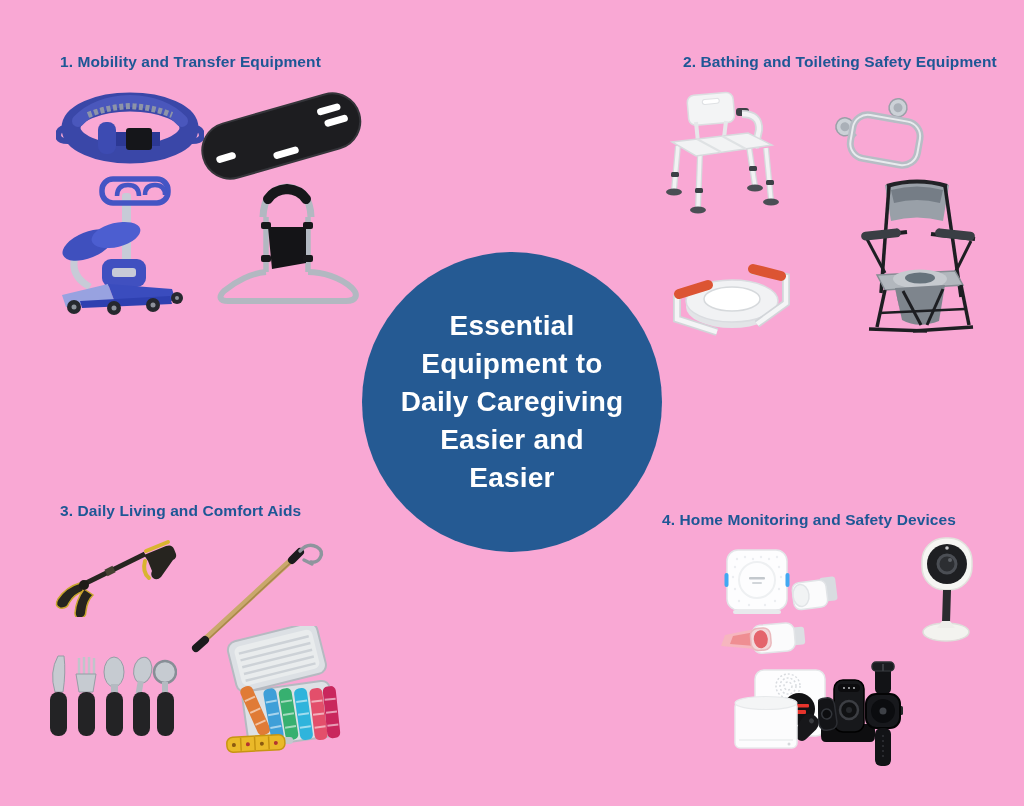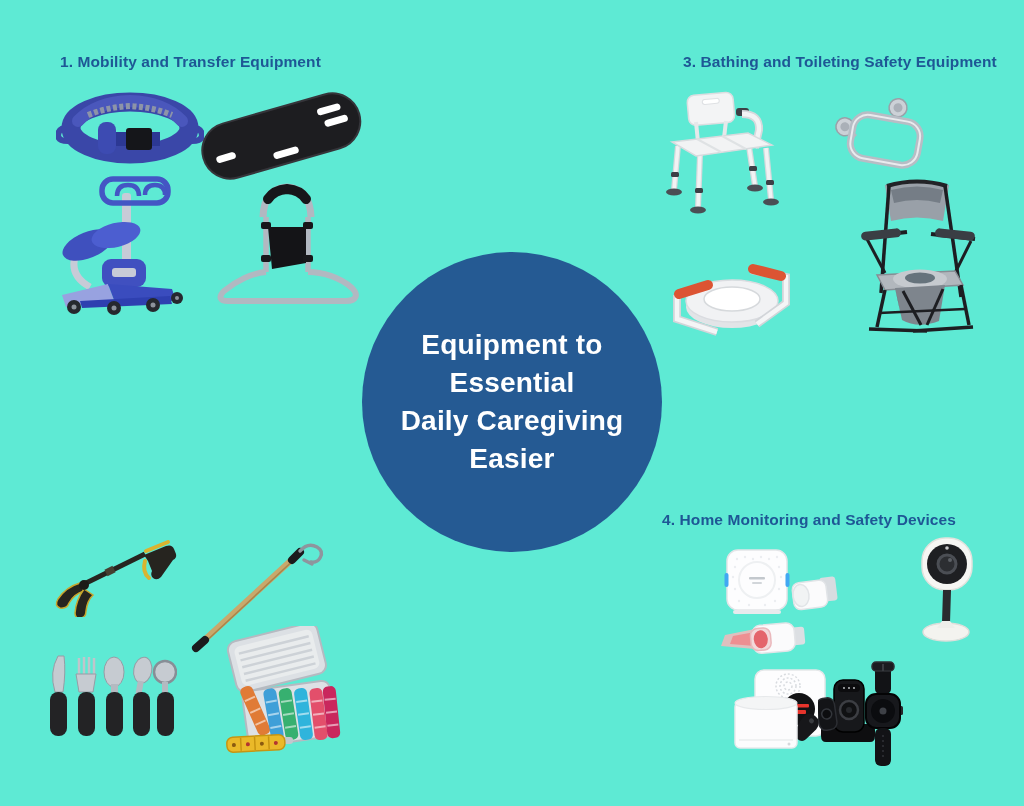--- a/index.html
+++ b/index.html
@@ -1,17 +1,17 @@
 <!DOCTYPE html>
 <html><head>
 <meta charset="utf-8">
 <style>
   html,body{margin:0;padding:0;background:#ffffff;}
   .canvas{
-    position:relative;width:1024px;height:806px;background:#5eead4;
+    position:relative;width:1024px;height:806px;background:#f9a8d4;
     font-family:"Liberation Sans",sans-serif;overflow:hidden;
   }
   .quad-heading{
     position:absolute;font-size:15.5px;font-weight:bold;color:#1e5795;
     letter-spacing:.1px;white-space:nowrap;
   }
   .center-circle{
     position:absolute;left:362px;top:252px;width:300px;height:300px;
     border-radius:50%;background:#255a93;display:flex;flex-direction:column;
     align-items:center;justify-content:center;text-align:center;
@@ -21,27 +21,29 @@
     letter-spacing:.2px;
   }
   .product{position:absolute;}
 </style>
 </head>
 <body>
 
 <div class="canvas">
 
   <div class="quad-heading" style="left:60px;top:53px">1. Mobility and Transfer Equipment</div>
-  <div class="quad-heading" style="left:683px;top:53px">3. Bathing and Toileting Safety Equipment</div>
+  <div class="quad-heading" style="left:683px;top:53px">2. Bathing and Toileting Safety Equipment</div>
+  <div class="quad-heading" style="left:60px;top:502px">3. Daily Living and Comfort Aids</div>
   <div class="quad-heading" style="left:662px;top:511px">4. Home Monitoring and Safety Devices</div>
 
   <div class="center-circle">
+    <span>Essential</span>
     <span>Equipment to</span>
-    <span>Essential</span>
     <span>Daily Caregiving</span>
+    <span>Easier and</span>
     <span>Easier</span>
   </div>
 
   <svg class="product" style="left:56px;top:88px" width="148" height="85" viewBox="0 0 148 85">
     <path d="M16,40 q-13,-2 -14,7 q0,7 13,6" fill="none" stroke="#3a47a8" stroke-width="6"></path>
     <path d="M132,40 q13,-2 14,7 q0,7 -13,6" fill="none" stroke="#3a47a8" stroke-width="6"></path>
     <ellipse cx="74" cy="40" rx="59" ry="26" fill="none" stroke="#3a47a8" stroke-width="19"></ellipse>
     <path d="M22,33 Q40,14 74,13 Q108,14 126,33" fill="none" stroke="#4a57bc" stroke-width="12" stroke-linecap="round"></path>
     <path d="M32,27 Q52,19 74,18 Q96,19 116,27" fill="none" stroke="#8d94a8" stroke-width="6" stroke-dasharray="4 2.5"></path>
     <rect x="42" y="34" width="18" height="32" rx="8" fill="#3d4bb2"></rect>

